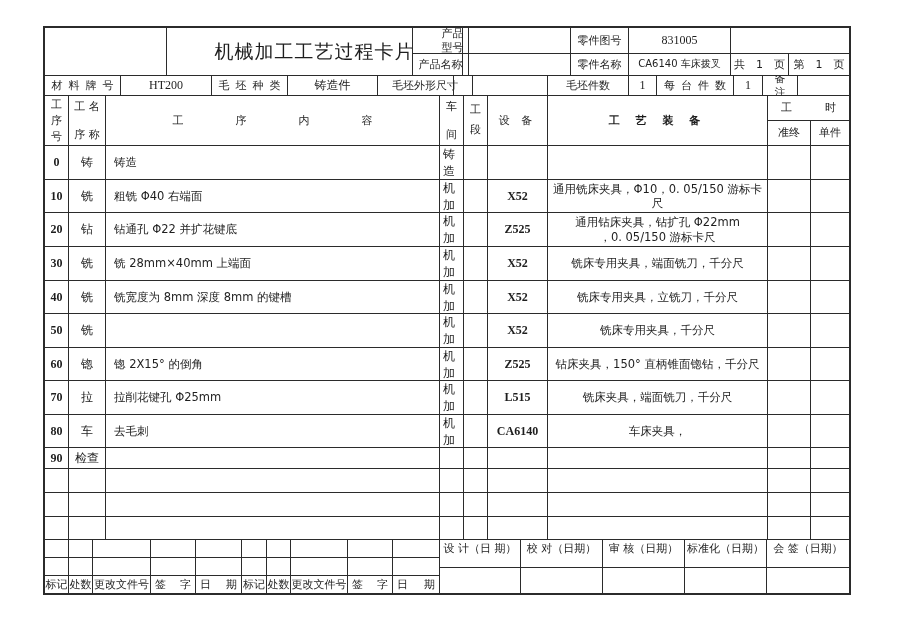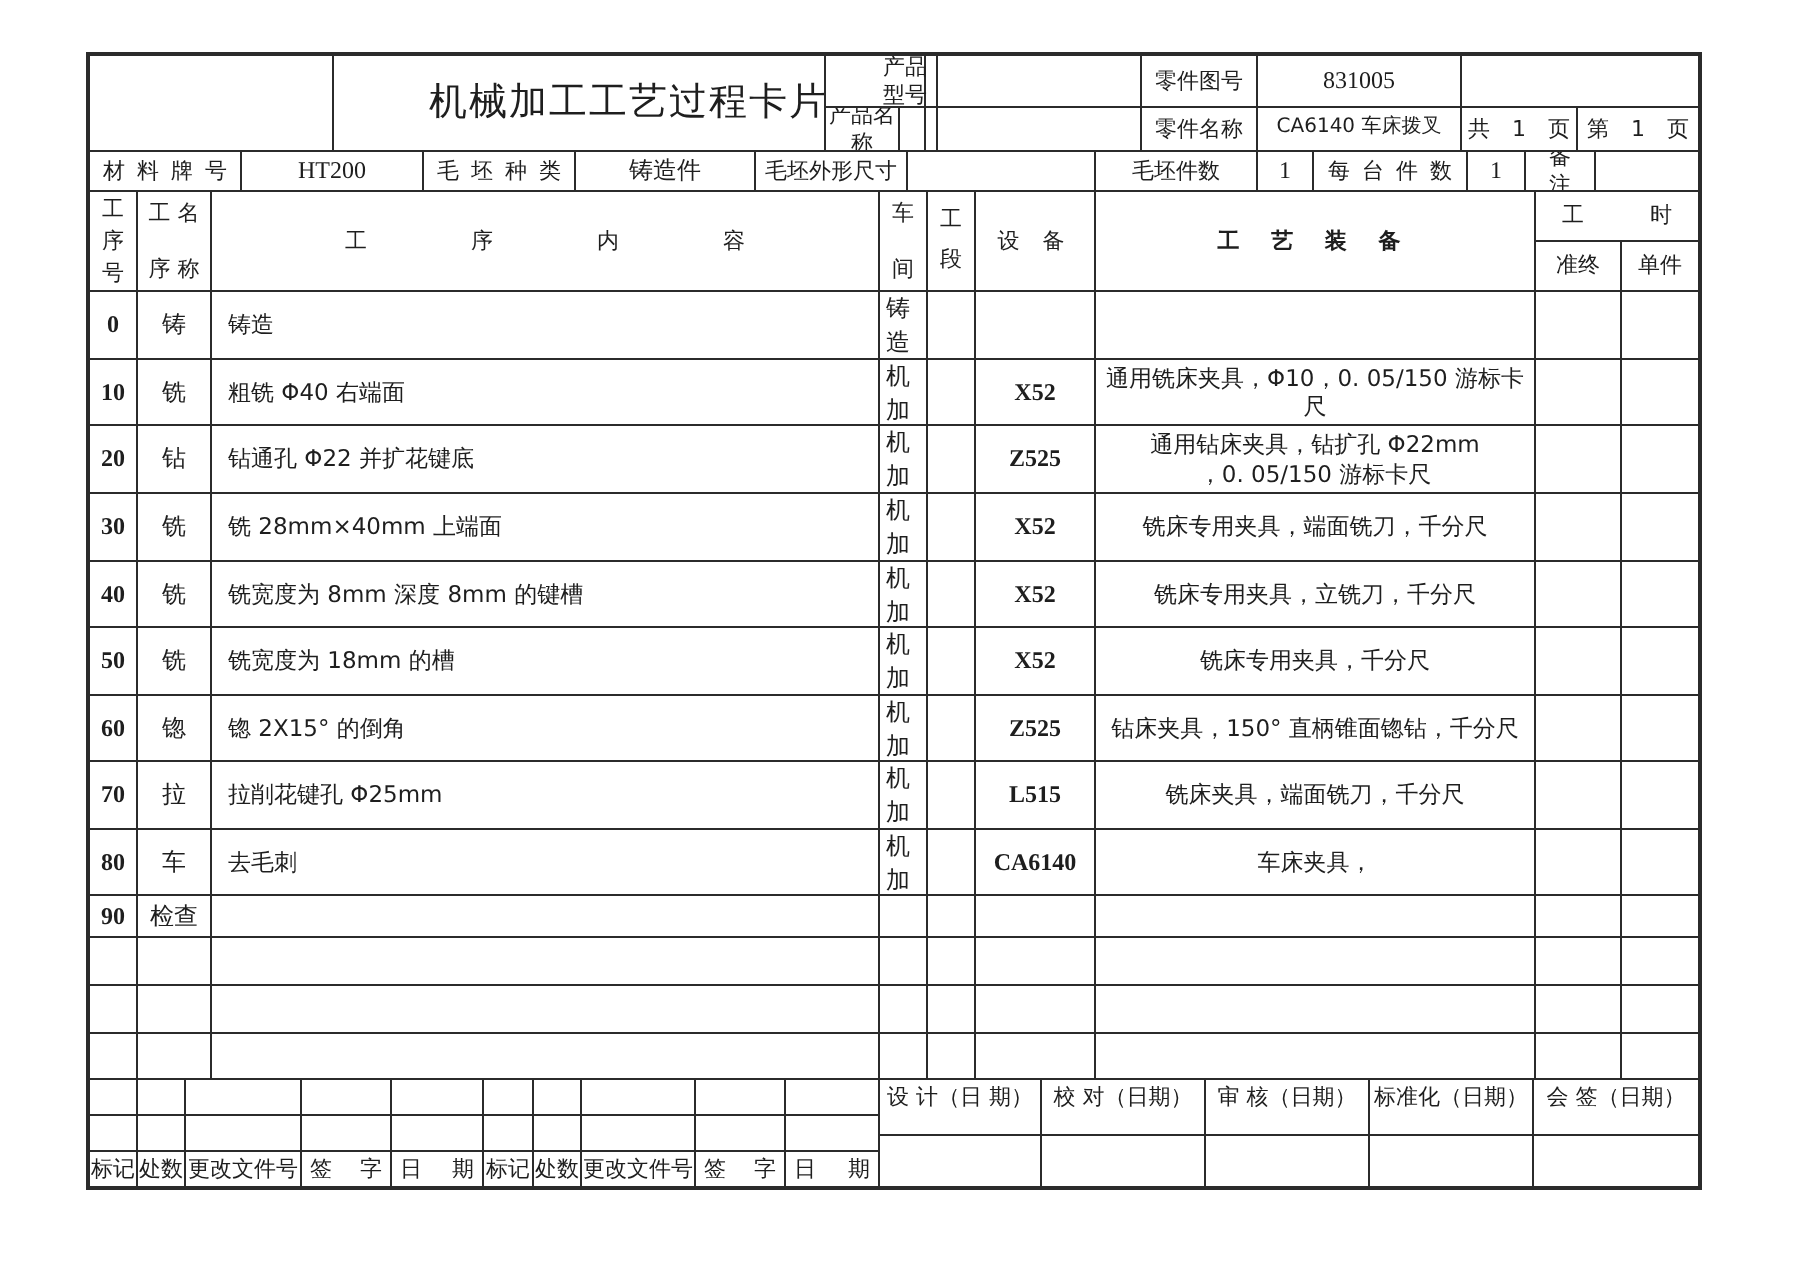--- a/index.html
+++ b/index.html
@@ -43,32 +43,32 @@
 
 <div class="c" style="left:44px;top:27px;width:123px;height:49px;"></div>
 <div class="c title" style="left:166px;top:27px;width:297px;height:49px;">机械加工工艺过程卡片</div>
 
 <div class="c" style="left:412px;top:27px;width:57px;height:27px;padding-left:24px;">产品型号</div>
 <div class="c" style="left:468px;top:27px;width:103px;height:27px;"></div>
 <div class="c" style="left:570px;top:27px;width:59px;height:27px;">零件图号</div>
 <div class="c serif" style="left:628px;top:27px;width:103px;height:27px;font-size:12px;">831005</div>
 <div class="c" style="left:730px;top:27px;width:120px;height:27px;"></div>
 
-<div class="c" style="left:412px;top:53px;width:38px;height:23px;">产品名称</div>
+<div class="c" style="left:412px;top:53px;width:57px;height:23px;">产品名称</div>
 <div class="c" style="left:468px;top:53px;width:103px;height:23px;"></div>
 <div class="c" style="left:570px;top:53px;width:59px;height:23px;">零件名称</div>
 <div class="c" style="left:628px;top:53px;width:103px;height:23px;font-size:10px;">CA6140 车床拨叉</div>
 <div class="c" style="left:730px;top:53px;width:59px;height:23px;">共　1　页</div>
 <div class="c" style="left:788px;top:53px;width:62px;height:23px;">第　1　页</div>
 
 <div class="c sp2" style="left:44px;top:75px;width:77px;height:21px;">材料牌号</div>
 <div class="c serif" style="left:120px;top:75px;width:92px;height:21px;font-size:12px;">HT200</div>
 <div class="c sp2" style="left:211px;top:75px;width:77px;height:21px;">毛坯种类</div>
 <div class="c" style="left:287px;top:75px;width:91px;height:21px;font-size:12px;">铸造件</div>
-<div class="c" style="left:377px;top:75px;width:77px;height:21px;text-align:center;">毛坯外形尺寸</div>
+<div class="c" style="left:377px;top:75px;width:96px;height:21px;text-align:center;">毛坯外形尺寸</div>
 <div class="c" style="left:453px;top:75px;width:95px;height:21px;"></div>
 <div class="c" style="left:547px;top:75px;width:82px;height:21px;">毛坯件数</div>
 <div class="c serif" style="left:628px;top:75px;width:29px;height:21px;font-size:12px;">1</div>
 <div class="c sp2" style="left:656px;top:75px;width:78px;height:21px;">每台件数</div>
 <div class="c serif" style="left:733px;top:75px;width:30px;height:21px;font-size:12px;">1</div>
 <div class="c sp2" style="left:762px;top:75px;width:36px;height:21px;">备注</div>
 <div class="c" style="left:797px;top:75px;width:53px;height:21px;"></div>
 
 <div class="row" style="top:95px;height:50px;">
   <div class="c k-no" style="line-height:16px;">工
@@ -147,21 +147,20 @@
 加</div>
   <div class="c k-sc"></div>
   <div class="c k-eq num">X52</div>
   <div class="c k-tl ct">铣床专用夹具，立铣刀，千分尺</div>
   <div class="c k-pt"></div>
   <div class="c k-ut"></div>
 </div>
 <div class="row" style="top:313px;height:34px;">
   <div class="c k-no num">50</div>
   <div class="c k-nm nm">铣</div>
-  <div class="c k-ct ct">铣宽度为 18mm 的槽</div>
   <div class="c k-ws">机
 加</div>
   <div class="c k-sc"></div>
   <div class="c k-eq num">X52</div>
   <div class="c k-tl ct">铣床专用夹具，千分尺</div>
   <div class="c k-pt"></div>
   <div class="c k-ut"></div>
 </div>
 <div class="row" style="top:347px;height:33px;">
   <div class="c k-no num">60</div>

